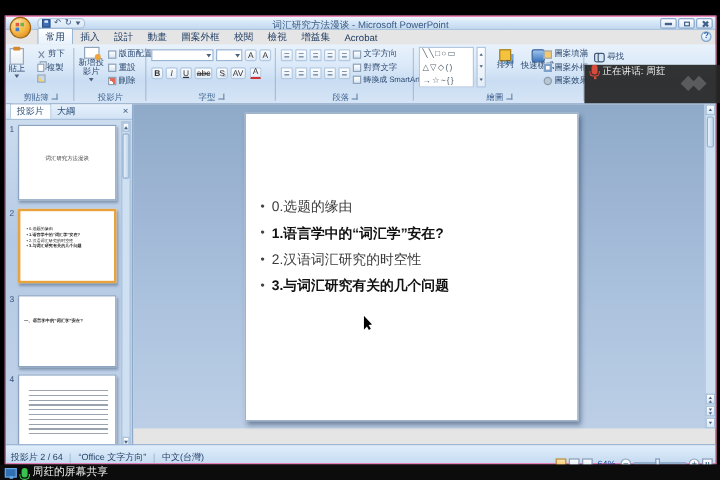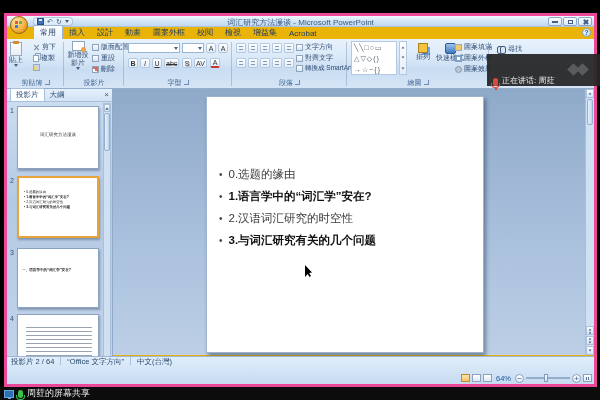--- a/index.html
+++ b/index.html
@@ -2,21 +2,21 @@
 <html><head>
 <meta charset="utf-8">
 <style>
   *{box-sizing:border-box;margin:0;padding:0}
   html,body{background:#000}
   .stage{position:relative;width:600px;height:400px;background:#000;overflow:hidden;
          font-family:"Liberation Sans",sans-serif;cursor:default}
 
   
   .win{position:absolute;left:4px;top:13px;width:593px;height:374px;
-       background:#eab308;border:3px solid #ec4899}
+       background:#e5e5e5;border:1px solid #ec4899}
 
   
   .titlebar{position:absolute;left:0;top:0;right:0;height:11px;
             background:linear-gradient(#f0f7fe,#d6e7f8 45%,#c2d8ef);border-bottom:1px solid #aac3de}
   .orb{position:absolute;left:3px;top:0;width:18px;height:18px;border-radius:50%;z-index:6;
        background:radial-gradient(circle at 35% 30%,#ffe9b0,#f4b03f 55%,#d07c14);border:1px solid #9c6410;
        display:flex;align-items:center;justify-content:center}
   .orb-glyph{width:8px;height:8px;display:grid;grid-template-columns:4px 4px}
   .orb-glyph i{display:block;width:3px;height:3px;margin:0 .5px .5px 0}
   .qat{position:absolute;left:26px;top:1px;display:flex;align-items:center;gap:3px;height:9px;
@@ -137,37 +137,37 @@
             border:1px solid #91afd0;border-radius:2px}
   .vs-btn{position:absolute;left:0;right:0;height:9px;background:linear-gradient(#fdfeff,#d4e4f4);border:1px solid #a9c0da;
           display:flex;align-items:center;justify-content:center}
   .dbl{display:flex;flex-direction:column;gap:0}
   .dbl .tri{transform:scale(.7)}
   .notes{position:absolute;left:106px;right:0;bottom:0;height:17px;background:#fff;
          border-top:1px solid #8fa9c8;display:flex;align-items:center;padding-left:6px;
          font-size:8.5px;color:#4a4a4a}
 
   
-  .status{position:absolute;left:0;right:0;bottom:0;height:28px;border-top:1px solid #9cb6d4;
-          background:linear-gradient(#e0eefb,#c6dbf1);display:flex;align-items:flex-start;
+  .status{position:absolute;left:0;right:0;bottom:0;height:16px;border-top:1px solid #9cb6d4;
+          background:linear-gradient(#e0eefb,#c6dbf1);display:flex;align-items:flex-end;
           font-size:7.5px;color:#27456b;padding-left:4px;gap:6px}
   .ssep{width:1px;height:8px;background:#a9c0da}
   .s-right{position:absolute;right:2px;top:15px;bottom:0;display:flex;align-items:center;gap:2px}
   .vic{width:9px;height:8px;border:1px solid #8fa0b8;background:linear-gradient(#fff,#dce8f5)}
   .vic.on{background:linear-gradient(#ffe3ad,#f7c262);border-color:#c08b2d}
   .zslider{width:44px;height:2px;background:#93aecd;position:relative}
   .zknob{position:absolute;left:18px;top:-3px;width:4px;height:8px;background:linear-gradient(#fdfeff,#cfe0f2);border:1px solid #7f9cbf}
   .zbtn{width:9px;height:9px;border-radius:50%;border:1px solid #8fa0b8;background:linear-gradient(#fff,#dce8f5);
         font-size:8px;line-height:7px;text-align:center;color:#3a547a}
   .fit{width:9px;height:8px;border:1px solid #8fa0b8;background:linear-gradient(#fff,#dce8f5);position:relative}
   .fit::after{content:"";position:absolute;left:2px;top:2px;right:2px;bottom:2px;border:1px dotted #5a7aa0}
 
   
   .speak{position:absolute;left:487px;top:54px;width:113px;height:32px;background:rgba(38,38,38,.94);
-         display:flex;align-items:flex-end;gap:4px;padding-left:6px;color:#ededed;font-size:8px}
+         display:flex;align-items:flex-start;gap:4px;padding-left:6px;color:#ededed;font-size:8px}
   .mic{width:5px;height:8px;border-radius:2.5px;position:relative}
   .mic::after{content:"";position:absolute;left:-2px;right:-2px;top:5px;height:4px;
               border:1px solid currentColor;border-top:none;border-radius:0 0 4px 4px}
   .mic::before{content:"";position:absolute;left:1.5px;top:10px;width:2px;height:2px;background:currentColor}
   .mic.red{background:#d84b3c;color:#d84b3c}
   .mic.green{background:#39c24f;color:#39c24f}
   .speak-logo{position:absolute;right:9px;top:9px;width:24px;height:14px;opacity:.35}
   .speak-logo i{position:absolute;top:2px;width:9px;height:9px;background:#aaa;transform:rotate(45deg)}
   .speak-logo i:first-child{left:2px}.speak-logo i:last-child{left:11px}
 

